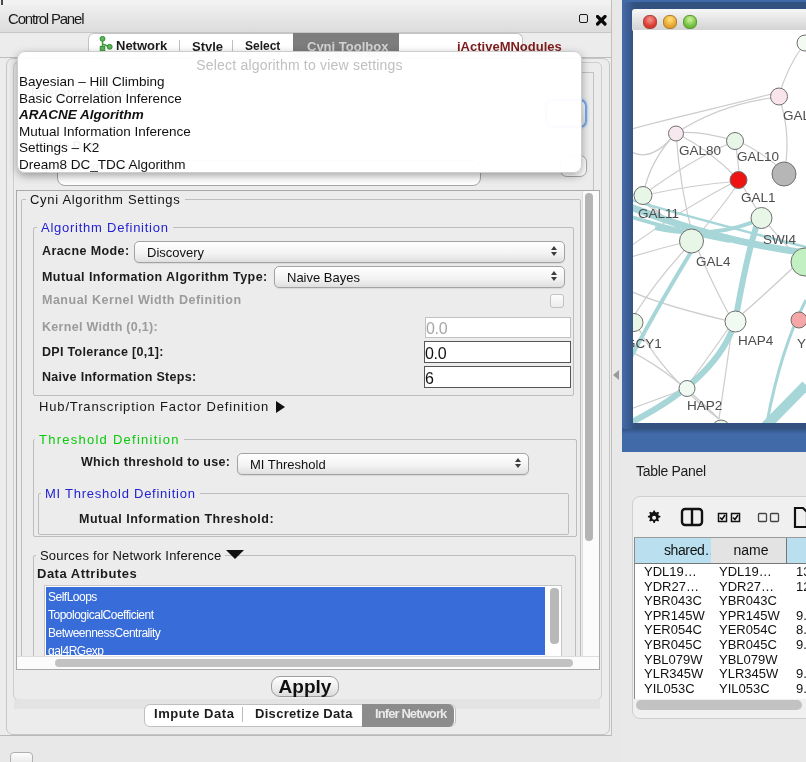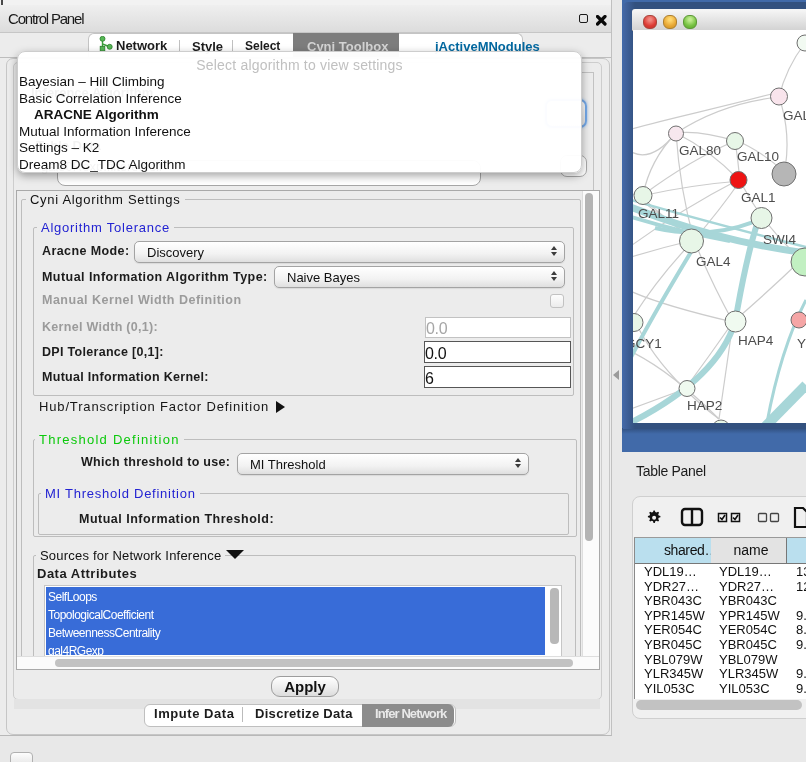--- a/index.html
+++ b/index.html
@@ -201,29 +201,29 @@
     <rect x="1.2" y="10.3" width="4.6" height="4.6" fill="#56b856" stroke="#2c7e2c" stroke-width="0.8"></rect>
     <circle cx="10.7" cy="10.8" r="2.5" fill="#56b856" stroke="#2c7e2c" stroke-width="0.8"></circle>
   </svg>
   <div class="abs" style="left:116px;top:38px;font-size:13px;font-weight:bold;color:#1c1c1c;">Network</div>
   <div class="abs" style="left:179px;top:40px;width:1px;height:14px;background:#c0c0c0;"></div>
   <div class="abs" style="left:192px;top:39px;font-size:13px;font-weight:bold;color:#1c1c1c;">Style</div>
   <div class="abs" style="left:232px;top:40px;width:1px;height:14px;background:#c0c0c0;"></div>
   <div class="abs" style="left:245px;top:39px;font-size:12px;font-weight:bold;color:#1c1c1c;">Select</div>
   <div class="abs" style="left:293px;top:33px;width:106px;height:24px;background:#7d7d7d;"></div>
   <div class="abs" style="left:307px;top:39px;font-size:13px;font-weight:bold;color:#d4d4d4;">Cyni Toolbox</div>
-  <div class="abs" style="left:411px;top:39px;font-size:13px;font-weight:bold;color:#0369a1;padding-left:24px;">jActiveMNodules</div>
+  <div class="abs" style="left:433px;top:39px;font-size:13px;font-weight:bold;color:#7f1d1d;padding-left:24px;">jActiveMNodules</div>
 
   <div class="abs" id="viewport" style="left:16px;top:190px;width:582px;height:478px;border:1px solid #a9a9a9;background:#ececec;overflow:hidden;">
 
     <div class="gbox" style="left:4px;top:8px;width:558px;height:700px;"></div>
     <div class="gtitle" style="left:9px;top:1px;color:#111;letter-spacing:0.7px;">Cyni Algorithm Settings</div>
 
     <div class="gbox" style="left:16px;top:36px;width:539px;height:167px;"></div>
-    <div class="gtitle" style="left:20px;top:29px;color:#2323d2;letter-spacing:0.75px;">Algorithm Tolerance</div>
+    <div class="gtitle" style="left:20px;top:29px;color:#2323d2;letter-spacing:0.75px;">Algorithm Definition</div>
     <div class="lbl" style="left:25px;top:53px;letter-spacing:0.4px;">Aracne Mode:</div>
     <div class="combo" style="left:117px;top:50px;width:429px;height:20px;">
       <div class="ct">Discovery</div>
       <div class="spin" style="right:7px;top:4px;">
           <div class="up"></div>
           <div class="dn"></div>
         </div>
     </div>
     <div class="lbl" style="left:25px;top:79px;letter-spacing:0.45px;">Mutual Information Algorithm Type:</div>
     <div class="combo" style="left:257px;top:75px;width:289px;height:20px;">
@@ -232,21 +232,21 @@
           <div class="up"></div>
           <div class="dn"></div>
         </div>
     </div>
     <div class="glbl" style="left:25px;top:102px;letter-spacing:0.5px;">Manual Kernel Width Definition</div>
     <div class="abs" style="left:533px;top:103px;width:12px;height:12px;border:1px solid #c2c2c2;border-radius:3px;background:linear-gradient(#fdfdfd,#ececec);"></div>
     <div class="glbl" style="left:25px;top:129px;letter-spacing:0.3px;">Kernel Width (0,1):</div>
     <div class="field" style="left:408px;top:126px;width:139px;height:19px;border:1px solid #c2c2c2;color:#a6a6a6;line-height:21px;">0.0</div>
     <div class="lbl" style="left:25px;top:154px;letter-spacing:0.3px;">DPI Tolerance [0,1]:</div>
     <div class="field" style="left:407px;top:150px;width:140px;height:20px;border:1px solid #565656;line-height:23px;">0.0</div>
-    <div class="lbl" style="left:25px;top:179px;letter-spacing:0.3px;">Mutual Information Kernel:</div>
+    <div class="lbl" style="left:25px;top:179px;letter-spacing:0.3px;">Naive Information Steps:</div>
     <div class="field" style="left:407px;top:175px;width:140px;height:20px;border:1px solid #565656;line-height:23px;">6</div>
 
     <div class="abs" style="left:22px;top:208px;font-size:13px;color:#161616;letter-spacing:0.85px;">Hub/Transcription Factor Definition</div>
     <div class="abs" style="left:259px;top:210px;width:0;height:0;border-top:6px solid transparent;border-bottom:6px solid transparent;border-left:9.5px solid #111;"></div>
 
     <div class="gbox" style="left:16px;top:248px;width:542px;height:96px;"></div>
     <div class="gtitle" style="left:18px;top:241px;color:#0bc90b;letter-spacing:1.25px;">Threshold Definition</div>
     <div class="lbl" style="left:64px;top:264px;letter-spacing:0.3px;">Which threshold to use:</div>
     <div class="combo" style="left:220px;top:262px;width:290px;height:20px;">
       <div class="ct">MI Threshold</div>
@@ -269,21 +269,21 @@
       <div class="abs" style="left:3px;top:2px;font-size:12px;letter-spacing:-0.5px;color:#fff;line-height:18px;">SelfLoops<br>TopologicalCoefficient<br>BetweennessCentrality<br>gal4RGexp</div>
       <div class="abs" style="left:505px;top:2px;width:8.5px;height:56px;background:#b8b8b8;border-radius:4px;"></div>
     </div>
 
     <div class="abs" style="left:565px;top:0;width:17px;height:465px;background:#fbfbfb;border-left:1px solid #dedede;"></div>
     <div class="abs" style="left:568px;top:2px;width:8px;height:348px;background:#b4b4b4;border-radius:4px;"></div>
     <div class="abs" style="left:0;top:465px;width:582px;height:13px;background:#fbfbfb;border-top:1px solid #dedede;"></div>
     <div class="abs" style="left:38px;top:468px;width:518px;height:8px;background:#c2c2c2;border-radius:4px;"></div>
   </div>
 
-  <div class="abs" style="left:271px;top:676px;width:66px;height:19px;background:linear-gradient(#ffffff,#ededed 55%,#dcdcdc);border:1px solid #9d9d9d;border-radius:9px;text-align:center;font-size:15px;font-weight:bold;color:#111;line-height:19px;">Apply</div>
+  <div class="abs" style="left:271px;top:676px;width:66px;height:19px;background:linear-gradient(#ffffff,#ededed 55%,#dcdcdc);border:1px solid #9d9d9d;border-radius:9px;text-align:center;font-size:19px;font-weight:bold;color:#111;line-height:19px;">Apply</div>
 
   <div class="abs" style="left:14px;top:699px;width:586px;height:10px;background:#e3e3e3;"></div>
   <div class="abs" style="left:144px;top:704px;width:310px;height:21px;background:#ffffff;border:1px solid #bfbfbf;border-radius:6px;"></div>
   <div class="abs" style="left:154px;top:706px;font-size:13px;font-weight:bold;color:#1c1c1c;letter-spacing:0.55px;">Impute Data</div>
   <div class="abs" style="left:242px;top:707px;width:1px;height:15px;background:#bbb;"></div>
   <div class="abs" style="left:255px;top:706px;font-size:13px;font-weight:bold;color:#1c1c1c;letter-spacing:0.3px;">Discretize Data</div>
   <div class="abs" style="left:362px;top:704px;width:92px;height:23px;background:#8c8c8c;border-radius:0 6px 6px 0;"></div>
   <div class="abs" style="left:375px;top:706px;font-size:13px;font-weight:bold;color:#e9e9e9;letter-spacing:-0.9px;">Infer Network</div>
 </div>
 <div class="abs" style="left:613px;top:370px;width:0;height:0;border-top:5px solid transparent;border-bottom:5px solid transparent;border-right:6px solid #9a9a9a;"></div>
@@ -291,18 +291,18 @@
 <div class="abs" style="left:10px;top:752px;width:21px;height:14px;background:linear-gradient(#fdfdfd,#e2e2e2);border:1px solid #b0b0b0;border-radius:4px;"></div>
 
 <div class="abs" id="popup" style="left:17px;top:51px;width:563px;height:120px;background:rgba(255,255,255,0.97);border:1px solid #cdcdcd;border-radius:8px;box-shadow:0 3px 8px rgba(0,0,0,0.35);">
   <div class="abs" style="left:0;top:5px;width:563px;text-align:center;font-size:14px;letter-spacing:0.2px;color:#c0c0c0;">Select algorithm to view settings</div>
   <div class="abs" style="left:0;top:33px;width:150px;font-size:13px;color:rgba(40,40,40,0.06);font-weight:bold;padding-left:13px;">Inference Algorithm</div>
   <div class="abs" style="left:0;top:86px;width:150px;font-size:13px;color:rgba(40,40,40,0.06);font-weight:bold;padding-left:18px;">Table Data</div>
   <div class="abs" style="left:0;top:107px;width:250px;font-size:13px;color:rgba(40,40,40,0.05);padding-left:23px;">gal80Rexp.filtered.sif</div>
   <div class="abs" style="left:0px;top:22px;width:561px;font-size:13.5px;color:#111;line-height:16.5px;">
     <div style="padding-left:1px;">Bayesian – Hill Climbing</div>
     <div style="padding-left:1px;">Basic Correlation Inference</div>
-    <div style="padding-left:16px;font-weight:bold;">ARACNE Algorithm</div>
+    <div style="padding-left:1px;font-weight:bold;font-style:italic;">ARACNE Algorithm</div>
     <div style="padding-left:1px;">Mutual Information Inference</div>
     <div style="padding-left:1px;">Settings – K2</div>
     <div style="padding-left:1px;">Dream8 DC_TDC Algorithm</div>
   </div>
 </div>
 
 </body></html>

